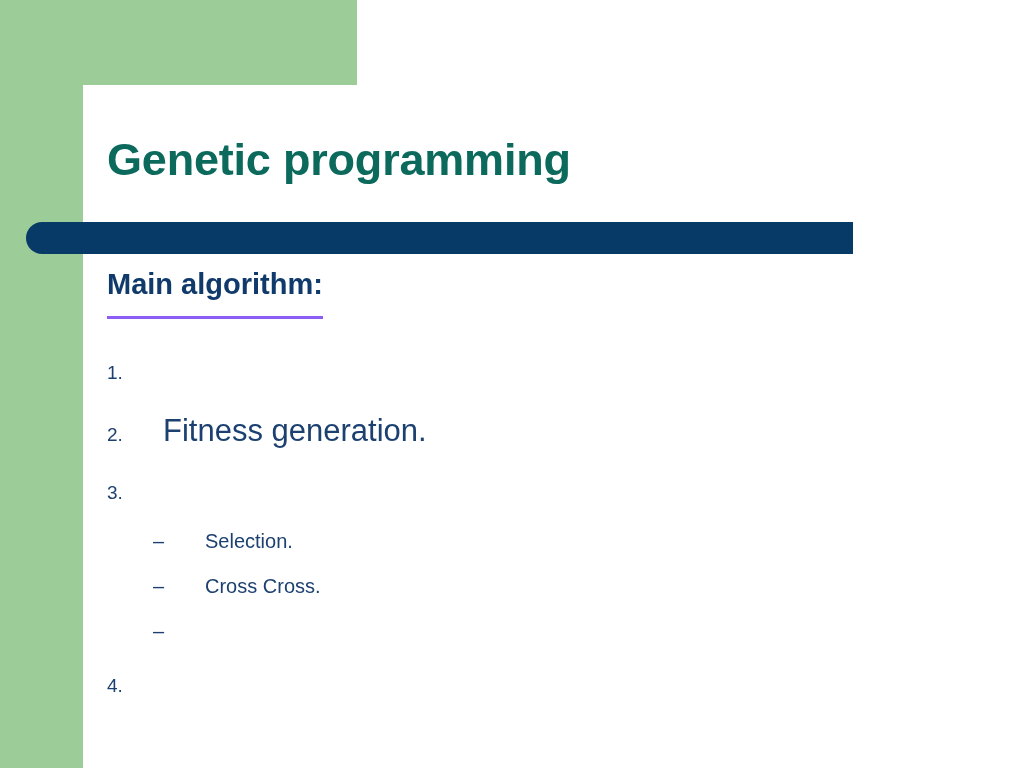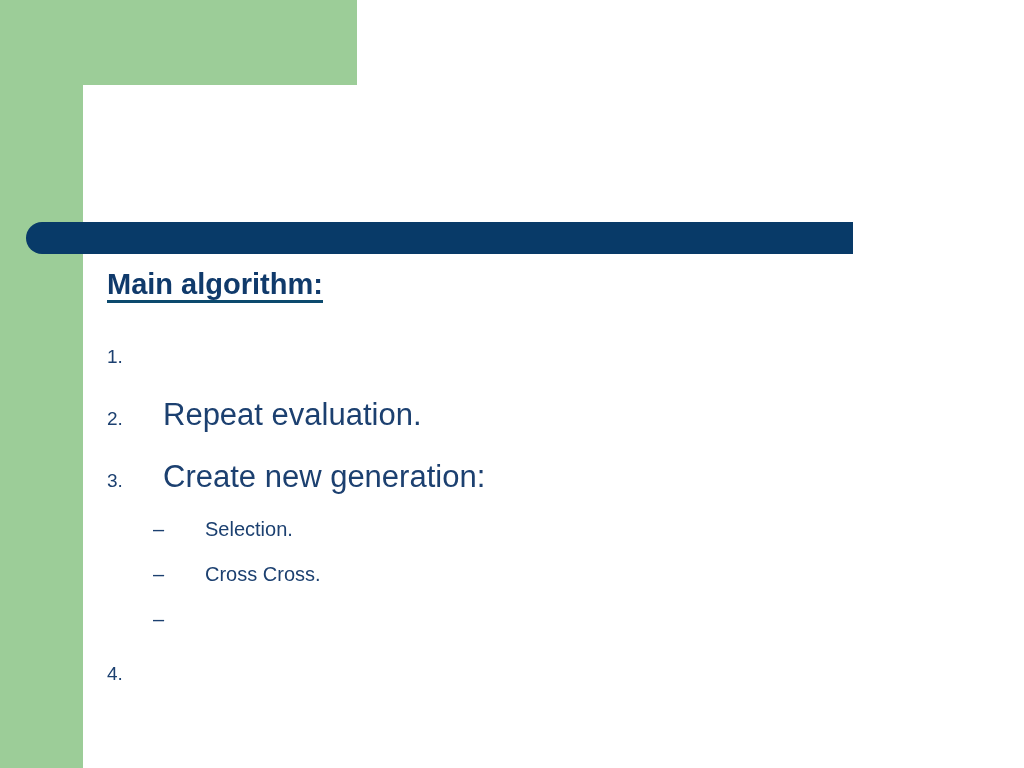--- a/index.html
+++ b/index.html
@@ -92,22 +92,22 @@
     color: #1c4070;
   }
 
   .lead-heading {
     font-size: 29px;
     font-weight: bold;
     line-height: 1.0;
     color: #103a6b;
     margin: 0 0 15px 0;
     display: inline-block;
-    border-bottom: 3px solid #0c4a6e;
-    padding-bottom: 1px;
+    border-bottom: 3px solid #8b5cf6;
+    padding-bottom: 17px;
   }
 
   .heading-wrap {
     line-height: 1;
     margin-bottom: 13px;
   }
 
   ol.steps {
     list-style: none;
     margin: 0;
@@ -172,48 +172,48 @@
 </style>
 </head>
 <body>
 
 <div id="slide">
 
   <div class="green-column"></div>
   <div class="green-header"></div>
   <div class="white-card"></div>
 
+  <div class="title">Genetic programming</div>
 
   <div class="divider-bar"></div>
 
   <div class="body-area">
 
     <div class="heading-wrap">
       <span class="lead-heading">Main algorithm:</span>
     </div>
 
     <ol class="steps">
 
       <li class="step">
         <div class="step-row">
           <span class="step-num">1.</span>
         </div>
       </li>
 
       <li class="step">
         <div class="step-row">
           <span class="step-num">2.</span>
-          <span class="step-text">Repeat evaluation.</span>
+          <span class="step-text">Fitness generation.</span>
         </div>
       </li>
 
       <li class="step">
         <div class="step-row">
           <span class="step-num">3.</span>
-          <span class="step-text">Create new generation:</span>
         </div>
 
         <ul class="subitems">
           <li class="subitem">
             <span class="sub-dash">–</span>
             <span class="sub-text">Selection.</span>
           </li>
           <li class="subitem">
             <span class="sub-dash">–</span>
             <span class="sub-text">Cross Cross.</span>

